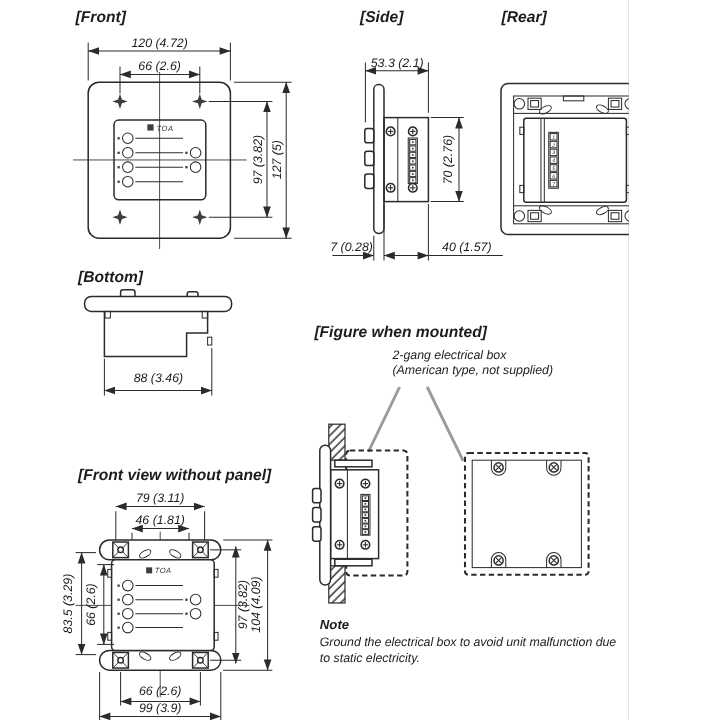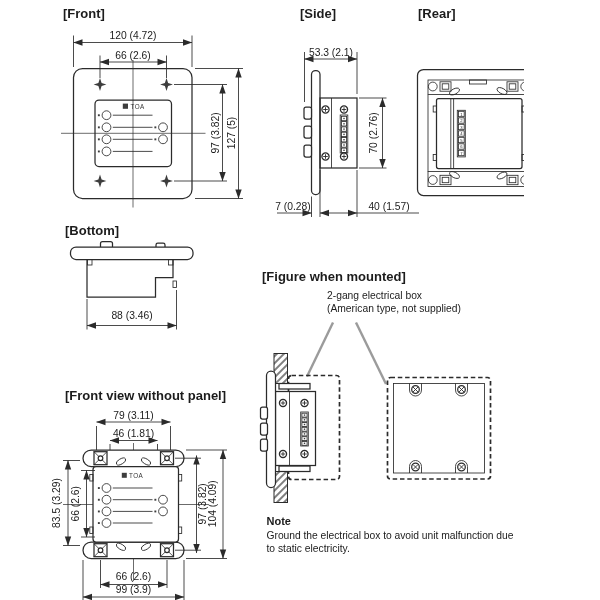--- a/index.html
+++ b/index.html
@@ -1,16 +1,16 @@
 <!DOCTYPE html>
 <html><head>
 <meta charset="utf-8">
 <style>
   html,body{margin:0;padding:0;background:#fff;}
-  .stage{width:524px;height:600px;position:relative;background:#15803d;overflow:hidden;}
+  .stage{width:524px;height:600px;position:relative;background:#15803d;overflow:hidden;font-style:italic;}
   svg{display:block;}
   text{font-family:"Liberation Sans","DejaVu Sans",sans-serif;fill:#1c1c1c;}
   .t-title{font-size:13px;font-weight:bold;}
   .t-dim{font-size:10.3px;}
   .t-note-h{font-size:11px;font-weight:bold;}
   .t-note{font-size:10.3px;}
   .t-logo{font-size:6.3px;letter-spacing:.4px;fill:#333;}
   .t-term{font-size:4.2px;fill:#222;}
   .ln{fill:none;stroke:#2b2b2b;stroke-width:1.25;}
   .lnw{fill:#fff;stroke:#2b2b2b;stroke-width:1.25;}

